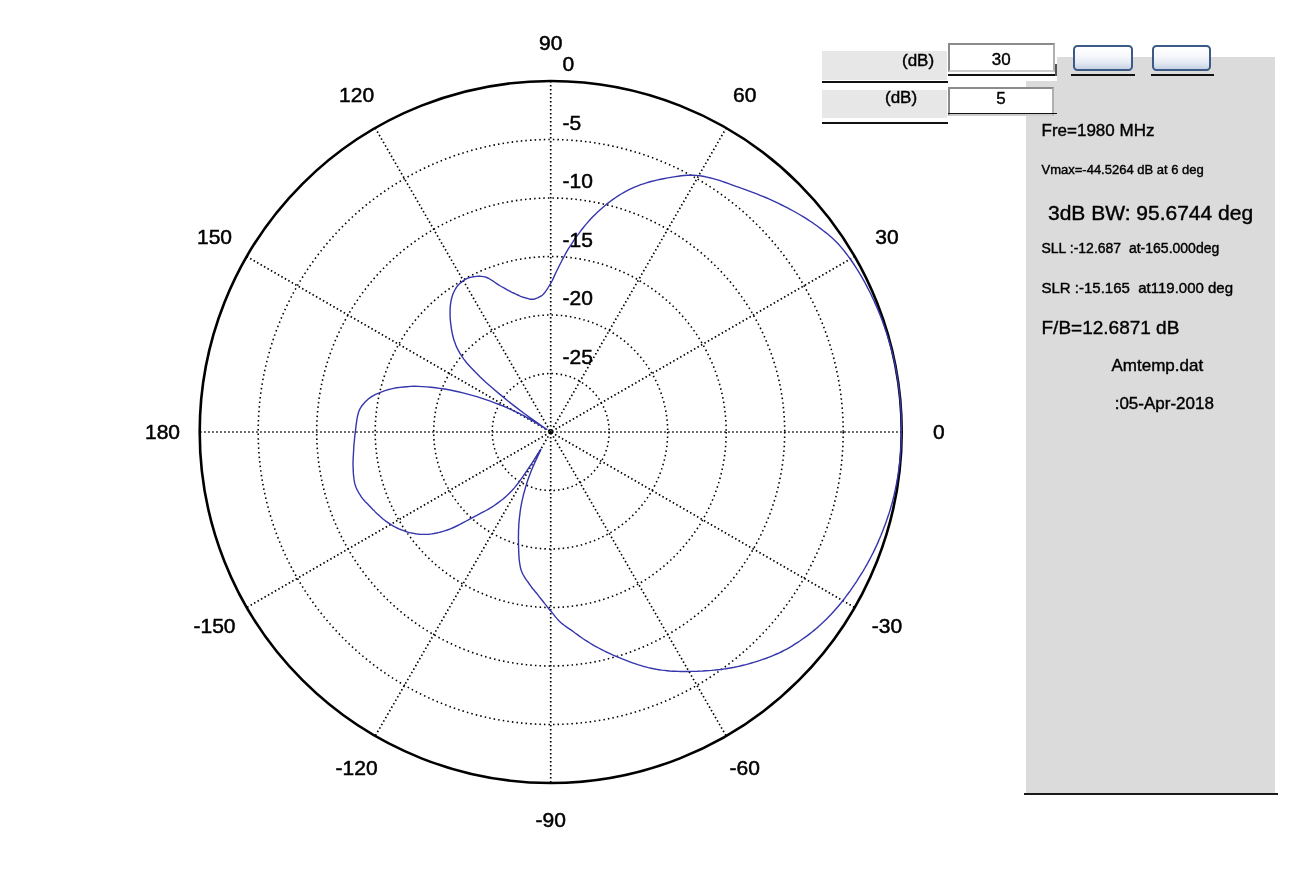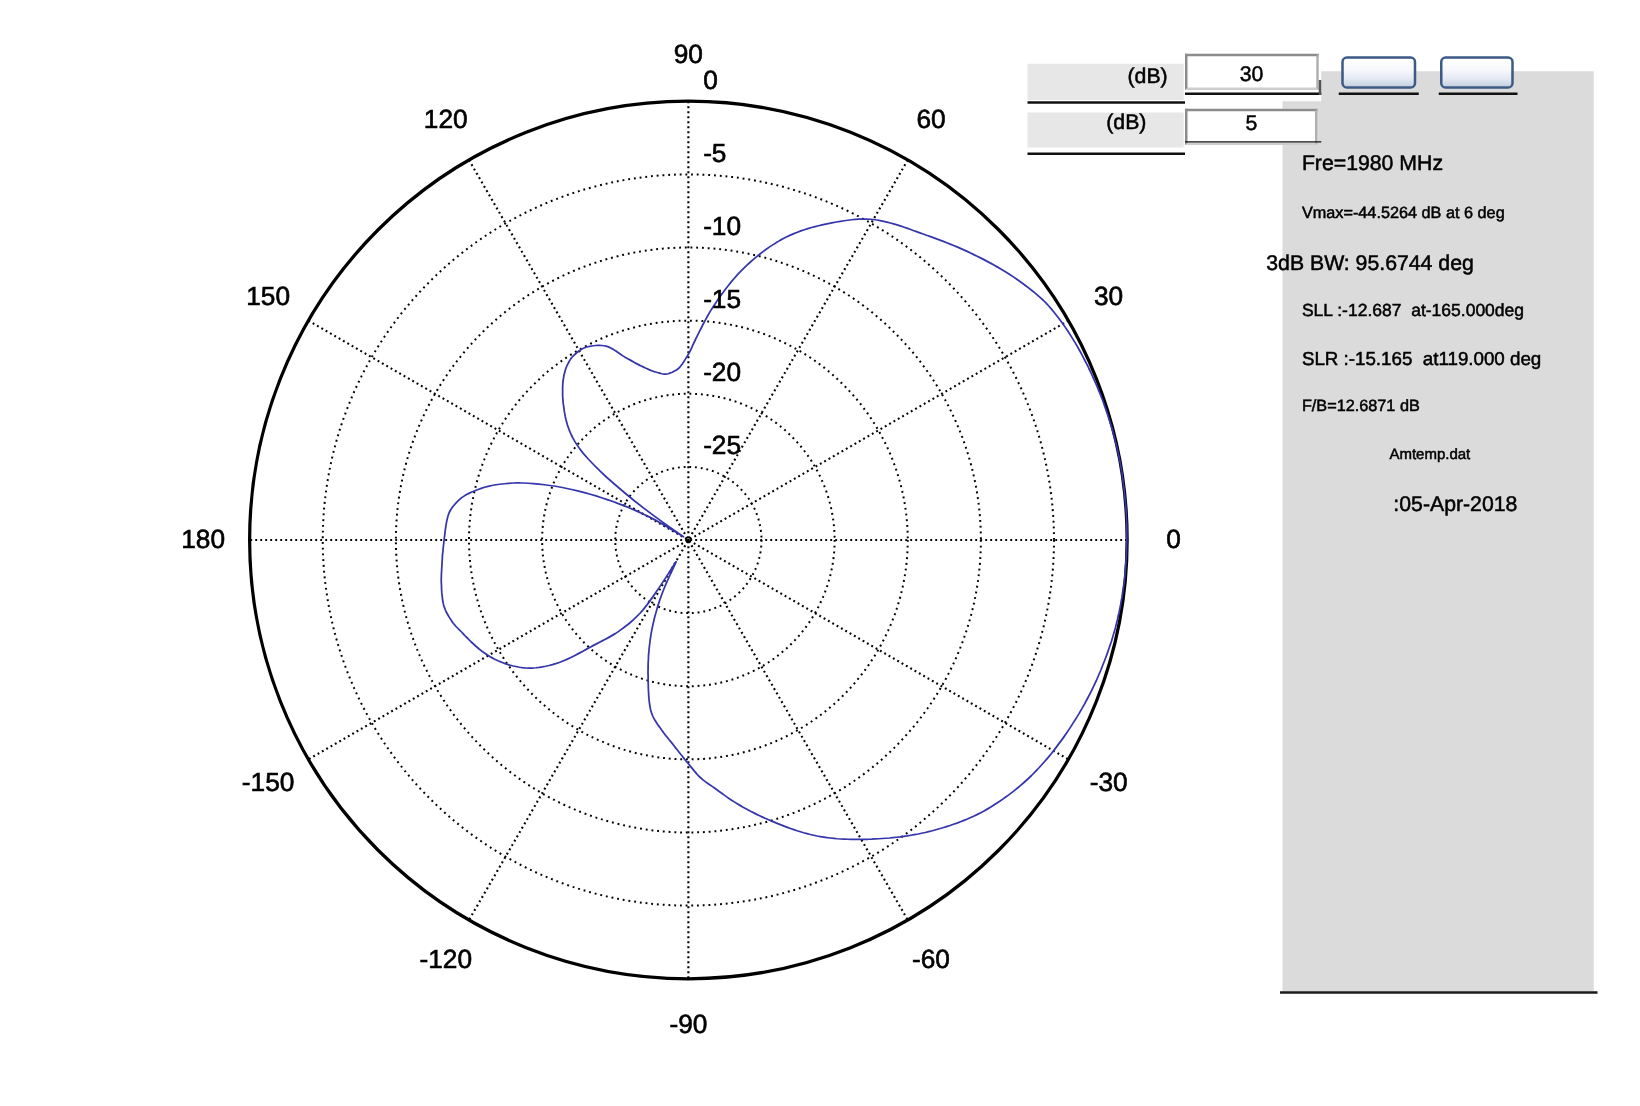--- a/index.html
+++ b/index.html
@@ -61,18 +61,18 @@
 <div class="abs" style="left:947.8px;top:86.6px;width:106.5px;height:29.2px;background:#fff;border-top:2px solid #8c8c8c;border-left:2px solid #8c8c8c;border-right:2px solid #b0b0b0;border-bottom:2px solid #cdcdcd;box-sizing:border-box"></div>
 <div class="abs" style="left:948px;top:112.5px;width:108.7px;height:1.8px;background:#111"></div>
 <div class="abs" style="left:947.8px;top:89.1px;width:106.5px;text-align:center;font-size:17px">5</div>
 
 <div class="abs" style="left:1072.9px;top:44.5px;width:60.3px;height:26.6px;border:2px solid #3b5a85;border-radius:4.5px;background:linear-gradient(#ffffff 0%,#f7f8fc 40%,#e4eaf4 72%,#c6d1e2 100%);box-sizing:border-box"></div>
 <div class="abs" style="left:1071.3px;top:74.2px;width:64.2px;height:1.8px;background:#111"></div>
 <div class="abs" style="left:1152.4px;top:44.5px;width:58.5px;height:26.6px;border:2px solid #3b5a85;border-radius:4.5px;background:linear-gradient(#ffffff 0%,#f7f8fc 40%,#e4eaf4 72%,#c6d1e2 100%);box-sizing:border-box"></div>
 <div class="abs" style="left:1151px;top:74.2px;width:63px;height:1.8px;background:#111"></div>
 <div style="position:absolute;left:1041.5px;top:121.30000000000001px;font-size:17px;white-space:pre">Fre=1980 MHz</div>
     <div style="position:absolute;left:1041.5px;top:161.5px;font-size:13px;white-space:pre">Vmax=-44.5264 dB at 6 deg</div>
-    <div style="position:absolute;left:1013px;top:201.3px;font-size:17px;white-space:pre">3dB BW: 95.6744 deg</div>
+    <div style="position:absolute;left:1048px;top:201.3px;font-size:21px;white-space:pre">3dB BW: 95.6744 deg</div>
     <div style="position:absolute;left:1041.5px;top:239.8px;font-size:14px;white-space:pre">SLL :-12.687&nbsp; at-165.000deg</div>
     <div style="position:absolute;left:1041.5px;top:278.8px;font-size:15px;white-space:pre">SLR :-15.165&nbsp; at119.000 deg</div>
-    <div style="position:absolute;left:1041.5px;top:317.3px;font-size:13px;white-space:pre">F/B=12.6871 dB</div>
-    <div style="position:absolute;left:1111.5px;top:355.8px;font-size:12px;white-space:pre">Amtemp.dat</div>
+    <div style="position:absolute;left:1041.5px;top:317.3px;font-size:19px;white-space:pre">F/B=12.6871 dB</div>
+    <div style="position:absolute;left:1111.5px;top:355.8px;font-size:17px;white-space:pre">Amtemp.dat</div>
     <div style="position:absolute;left:1114.7px;top:394.3px;font-size:17px;white-space:pre">:05-Apr-2018</div>
 </div>
 </body></html>

